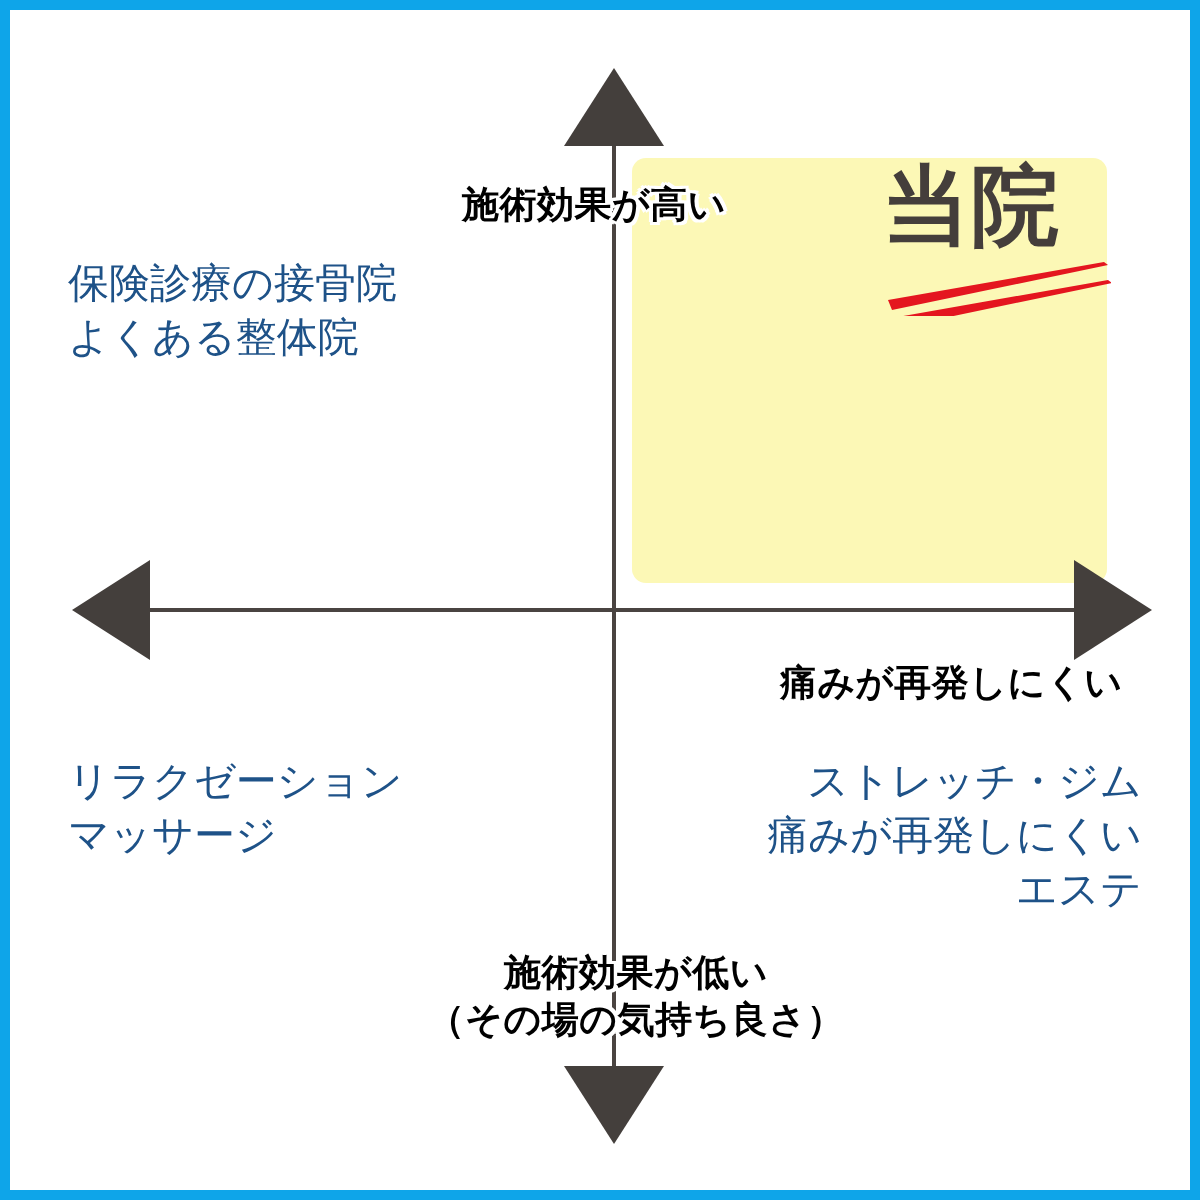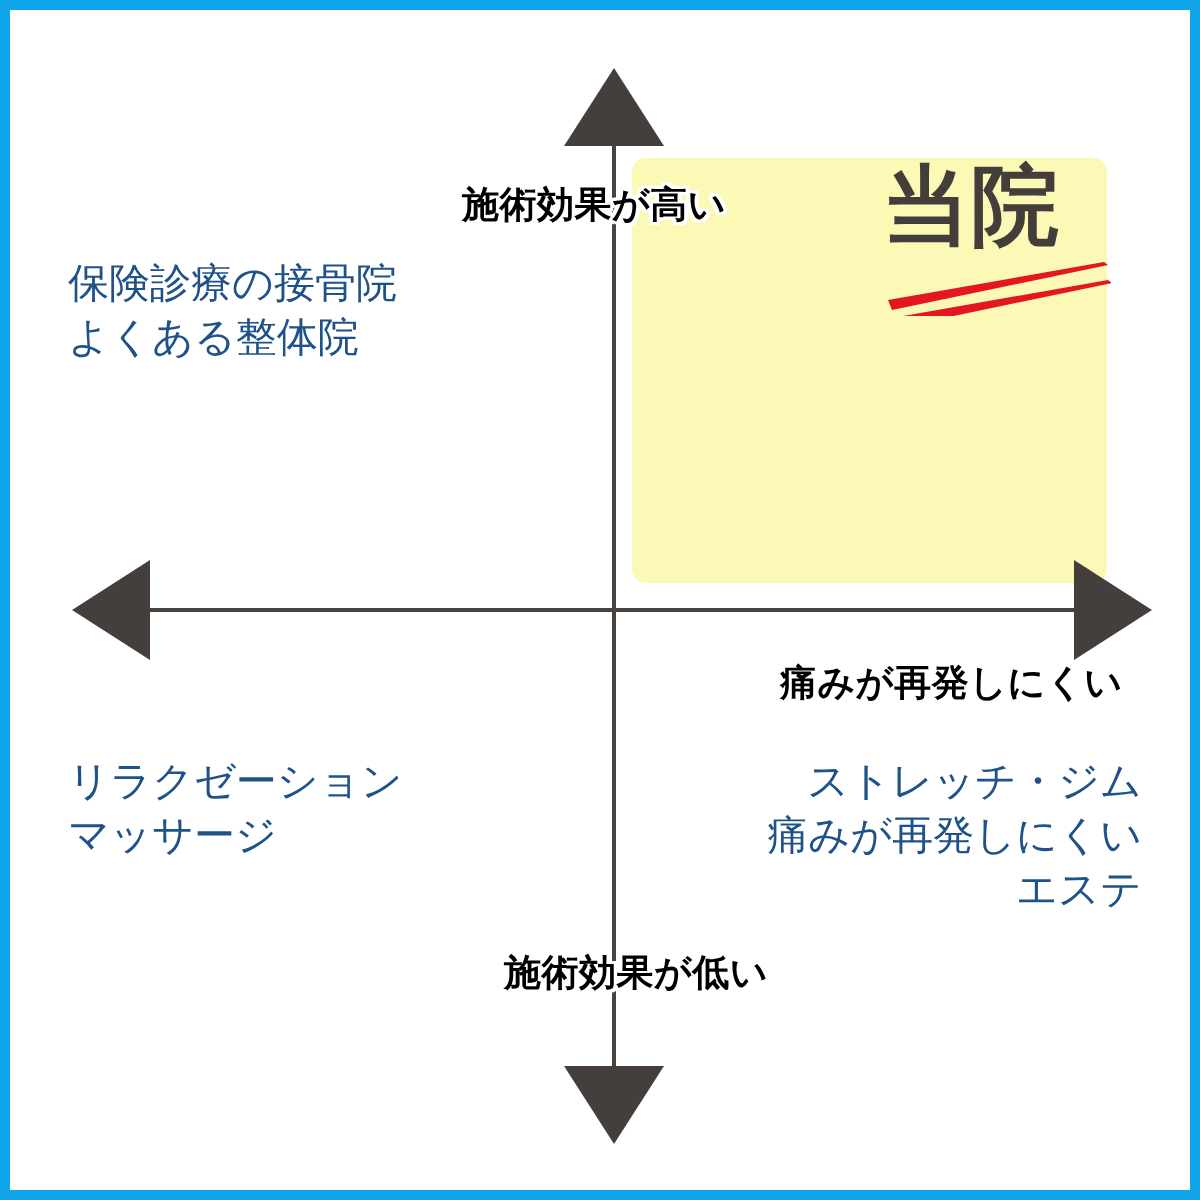--- a/index.html
+++ b/index.html
@@ -172,20 +172,21 @@
 
   <div class="arrow-head" id="arrow-up"></div>
   <div class="arrow-head" id="arrow-down"></div>
   <div class="arrow-head" id="arrow-left"></div>
   <div class="arrow-head" id="arrow-right"></div>
 
   <div class="axis-label" id="label-top">施術効果が高い</div>
 
   <div class="axis-label" id="label-bottom">
     <span class="line">施術効果が低い</span>
+    <span class="line">（その場の気持ち良さ）</span>
   </div>
 
 
   <div class="axis-label" id="label-right">痛みが再発しにくい</div>
 
   <div class="quadrant-list" id="quadrant-top-left">
     <span class="line">保険診療の接骨院</span>
     <span class="line">よくある整体院</span>
   </div>
 

